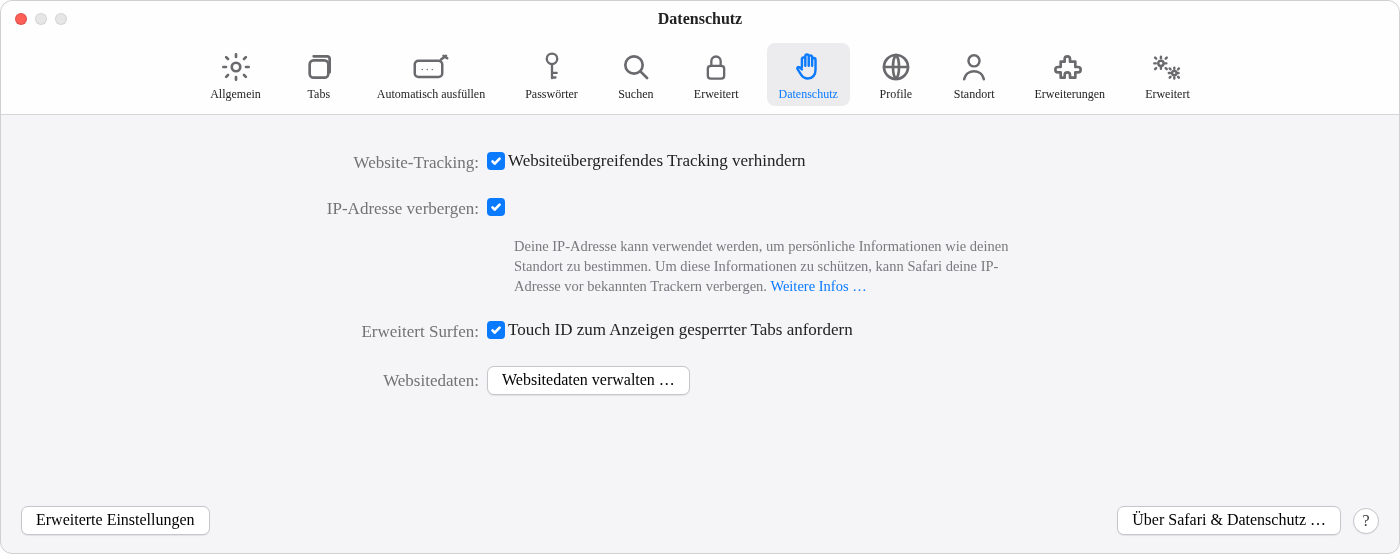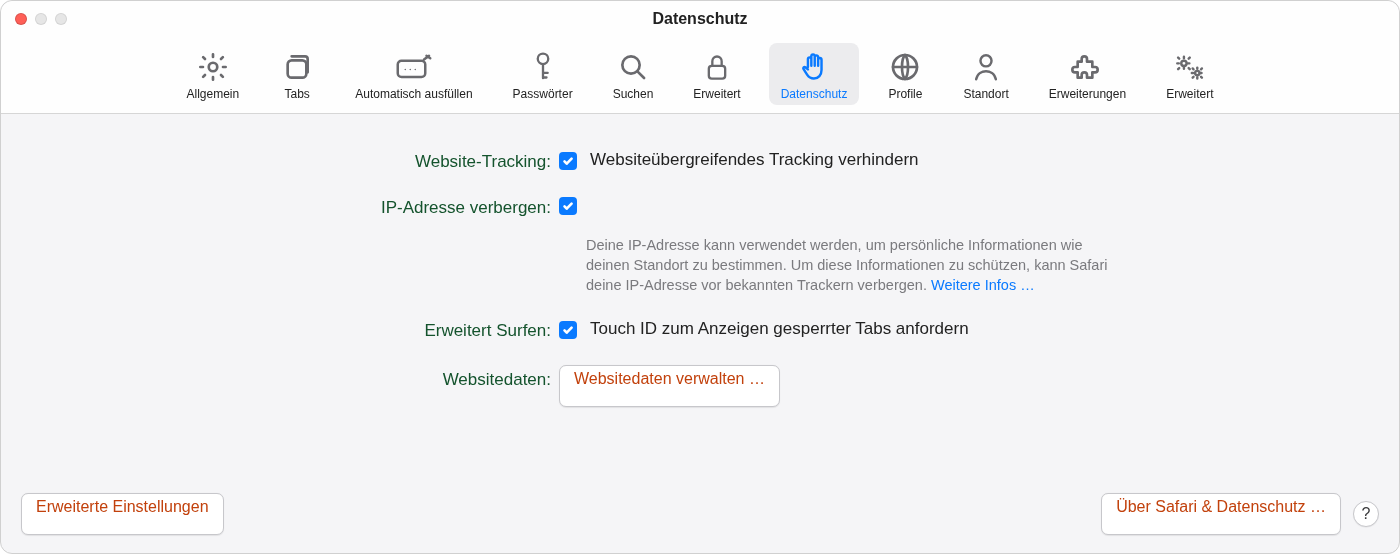--- a/index.html
+++ b/index.html
@@ -4,20 +4,21 @@
 <style>
   * { box-sizing: border-box; margin: 0; padding: 0; }
   html, body { width: 1400px; height: 554px; font-family: -apple-system, "Helvetica Neue", Arial, sans-serif; }
   .window {
     width: 1400px; height: 554px;
     border: 1px solid #d0d0d0;
     border-radius: 12px;
     background: #f5f5f7;
     display: flex; flex-direction: column;
     overflow: hidden;
+    font-family: Liberation Serif, serif;
   }
   .titlebar {
     height: 36px;
     background: #fefefe;
     border-top-left-radius: 12px; border-top-right-radius: 12px;
     display: flex; align-items: center;
     position: relative;
   }
   .traffic-lights { display: flex; gap: 8px; padding-left: 14px; }
   .tl { width: 12px; height: 12px; border-radius: 50%; }
@@ -56,34 +57,34 @@
     flex: 1;
     position: relative;
     padding-top: 36px;
   }
   .form-row {
     display: flex;
     align-items: flex-start;
     margin-bottom: 24px;
   }
   .form-label {
-    width: 558px;
+    width: 486px;
     text-align: right;
     font-size: 17px;
-    color: #14532d;
+    color: #737373;
     padding-right: 8px;
     padding-top: 2px;
   }
   .form-control {
     flex: 1;
     display: flex; flex-direction: column;
     font-size: 17px;
     color: #222;
   }
-  .checkrow { display: flex; align-items: flex-end; gap: 13px; }
+  .checkrow { display: flex; align-items: flex-start; gap: 3px; }
   .cb {
     width: 18px; height: 18px;
     background: #0a7aff;
     border-radius: 4px;
     display: flex; align-items: center; justify-content: center;
     margin-top: 1px;
   }
   .cb svg { stroke: #fff; stroke-width: 2.6; fill: none; stroke-linecap: round; stroke-linejoin: round; }
   .helptext {
     font-size: 14.5px;
@@ -92,23 +93,23 @@
     margin-top: 20px;
     max-width: 530px;
     padding-left: 0;
   }
   .helplink { color: #0a7aff; cursor: pointer; }
   .push-left { margin-left: 27px; }
   .btn {
     background: #ffffff;
     border: 0.5px solid #c7c7cb;
     border-radius: 7px;
-    padding: 4px 14px 18px 14px;
+    padding: 4px 14px 5px 14px;
     font-size: 16px;
-    color: #c2410c;
+    color: #000000;
     box-shadow: 0 0.5px 1px rgba(0,0,0,0.08);
     cursor: default;
     display: inline-block;
   }
   .footer {
     position: absolute;
     bottom: 18px; left: 0; right: 0;
     display: flex; align-items: center;
     padding: 0 20px;
   }

